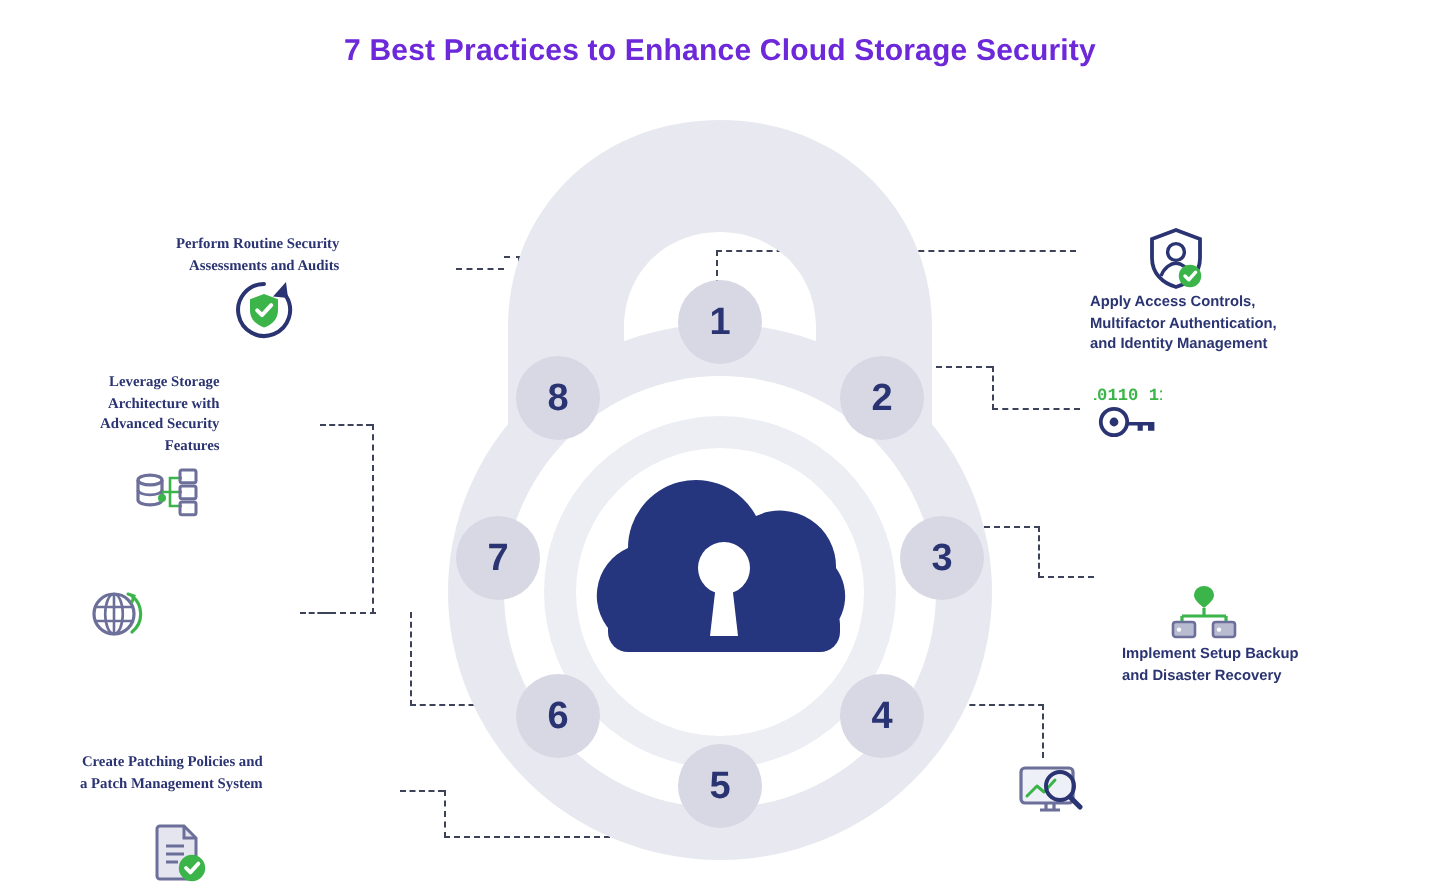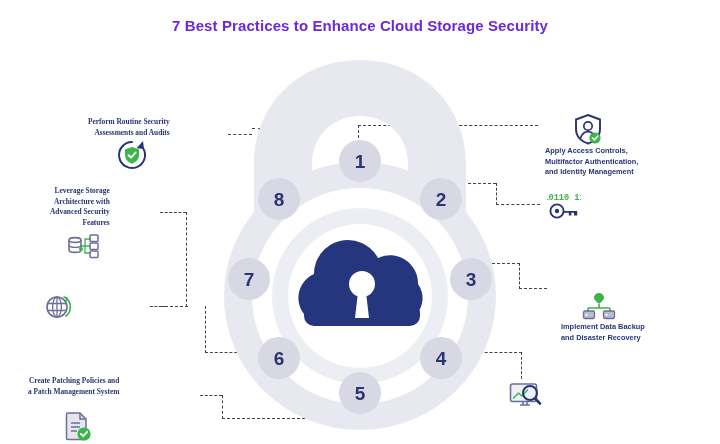--- a/index.html
+++ b/index.html
@@ -173,21 +173,21 @@
       <svg viewBox="0 0 34 34">
         <circle cx="15" cy="17" r="10" fill="none" stroke="#6c6f99" stroke-width="1.6"></circle>
         <ellipse cx="15" cy="17" rx="4.4" ry="10" fill="none" stroke="#6c6f99" stroke-width="1.3"></ellipse>
         <path d="M5 13.5 h20 M5 20.5 h20 M15 7 v20" stroke="#6c6f99" stroke-width="1.3"></path>
         <path d="M24 8 a11.5 11.5 0 0 1 0 18" fill="none" stroke="#3bb54a" stroke-width="1.6" stroke-linecap="round"></path>
         <path d="M22 7 l3 1 l-1 3" fill="none" stroke="#3bb54a" stroke-width="1.5" stroke-linecap="round"></path>
       </svg>
     </div>
   </div>
 
-  <div class="item left" style="left:28px;top:376px;gap:12px;">
+  <div class="item left" style="left:40px;top:376px;gap:12px;">
     <div class="label">Create Patching Policies and
 a Patch Management System</div>
     <div class="ico">
       <svg viewBox="0 0 34 34">
         <path d="M8 4 h12 l6 6 v19 a1.5 1.5 0 0 1 -1.5 1.5 h-16.5 a1.5 1.5 0 0 1 -1.5 -1.5 v-23.5 a1.5 1.5 0 0 1 1.5 -1.5 Z" fill="#e4e5ee" stroke="#6c6f99" stroke-width="1.5"></path>
         <path d="M20 4 v6 h6" fill="none" stroke="#6c6f99" stroke-width="1.5"></path>
         <path d="M11 14 h9 M11 18 h9 M11 22 h6" stroke="#6c6f99" stroke-width="1.4"></path>
         <circle cx="24" cy="25" r="6.6" fill="#3bb54a"></circle>
         <path d="M21 25 l2.2 2.2 l4 -4.4" stroke="#ffffff" stroke-width="1.9" fill="none" stroke-linecap="round" stroke-linejoin="round"></path>
       </svg>
@@ -224,21 +224,21 @@
     <div class="ico">
       <svg viewBox="0 0 34 34">
         <path d="M17 5 c-3 0 -5 2.2 -5 4.8 c0 2.6 5 6.2 5 6.2 s5 -3.6 5 -6.2 C22 7.2 20 5 17 5 Z" fill="#3bb54a"></path>
         <path d="M17 16 v4 M6 20 h22 M6 20 v4 M28 20 v4" stroke="#3bb54a" stroke-width="1.6" fill="none"></path>
         <rect x="1.5" y="23" width="11" height="7.5" rx="1.4" fill="#b9bbd0" stroke="#6c6f99" stroke-width="1.3"></rect>
         <rect x="21.5" y="23" width="11" height="7.5" rx="1.4" fill="#b9bbd0" stroke="#6c6f99" stroke-width="1.3"></rect>
         <circle cx="4.5" cy="26.8" r="1.1" fill="#ffffff"></circle>
         <circle cx="24.5" cy="26.8" r="1.1" fill="#ffffff"></circle>
       </svg>
     </div>
-    <div class="label">Implement Data Backup
+    <div class="label">Implement Setup Backup
 and Disaster Recovery</div>
   </div>
 
   <div class="item right" style="left:508px;top:378px;">
     <div class="ico">
       <svg viewBox="0 0 34 34">
         <rect x="2.5" y="6" width="26" height="17.5" rx="2" fill="#eef0f7" stroke="#6c6f99" stroke-width="1.6"></rect>
         <path d="M12 27 h10 M15 23.5 v3.5 M19 23.5 v3.5" stroke="#6c6f99" stroke-width="1.6"></path>
         <path d="M5.5 20 l5 -5 l3.5 3 l5.5 -6" stroke="#3bb54a" stroke-width="1.5" fill="none" stroke-linecap="round" stroke-linejoin="round"></path>
         <circle cx="22" cy="15" r="7" fill="none" stroke="#2b3472" stroke-width="2"></circle>

